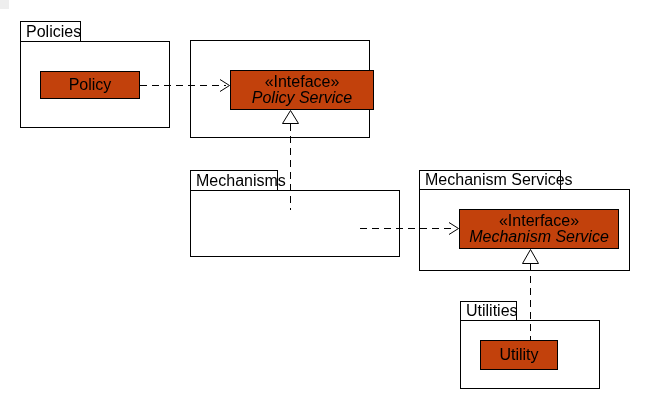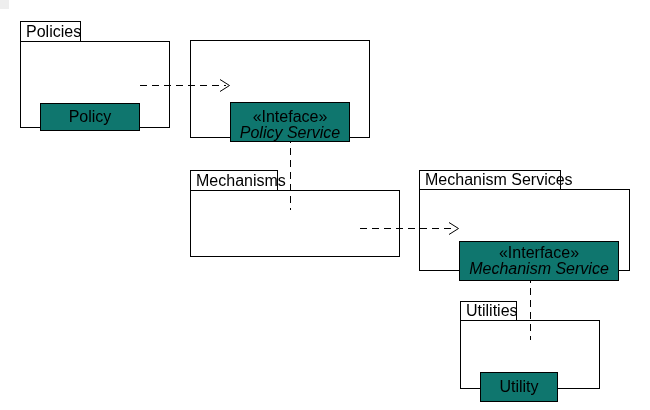--- a/index.html
+++ b/index.html
@@ -39,27 +39,26 @@
     position: absolute;
     box-sizing: border-box;
     border: 1px solid #000000;
     background: #ffffff;
     z-index: 1;
   }
   .cls {
     position: absolute;
     box-sizing: border-box;
     border: 1px solid #000000;
-    background: #0f766e;
+    background: #c2410c;
     display: flex;
     align-items: center;
     justify-content: center;
     text-align: center;
     z-index: 4;
-    margin-top: 32px;
   }
   .iface {
     flex-direction: column;
     line-height: 16px;
   }
   .iface .stereotype { font-style: normal; }
   .iface .iface-name { font-style: italic; }
   .connectors {
     position: absolute;
     left: 0; top: 0;
@@ -92,21 +91,21 @@
   #body-policy-services { left: 190px; top: 40px;  width: 180px; height: 98px; }
   #tab-mechanisms  { left: 190px; top: 170px; width: 88px;  height: 20px; }
   #body-mechanisms { left: 190px; top: 190px; width: 210px; height: 67px; }
   #tab-mechanism-services  { left: 419px; top: 170px; width: 142px; height: 19px; }
   #body-mechanism-services { left: 419px; top: 189px; width: 211px; height: 82px; }
   #tab-utilities  { left: 460px; top: 301px; width: 57px;  height: 19px; }
   #body-utilities { left: 460px; top: 320px; width: 140px; height: 69px; }
 
   
   #cls-policy            { left: 40px;  top: 71px;  width: 100px; height: 28px; }
-  #cls-policy-service    { left: 230px; top: 70px;  width: 120px; height: 40px; justify-content: flex-end; }
+  #cls-policy-service    { left: 230px; top: 70px;  width: 144px; height: 40px; }
   #cls-mechanism         { left: 230px; top: 210px; width: 130px; height: 29px; }
   #cls-mechanism-service { left: 459px; top: 209px; width: 160px; height: 40px; }
   #cls-utility           { left: 480px; top: 340px; width: 78px; height: 30px; }
 </style>
 </head>
 <body>
 
 <div class="diagram">
 
   <div class="corner-artifact"></div>

